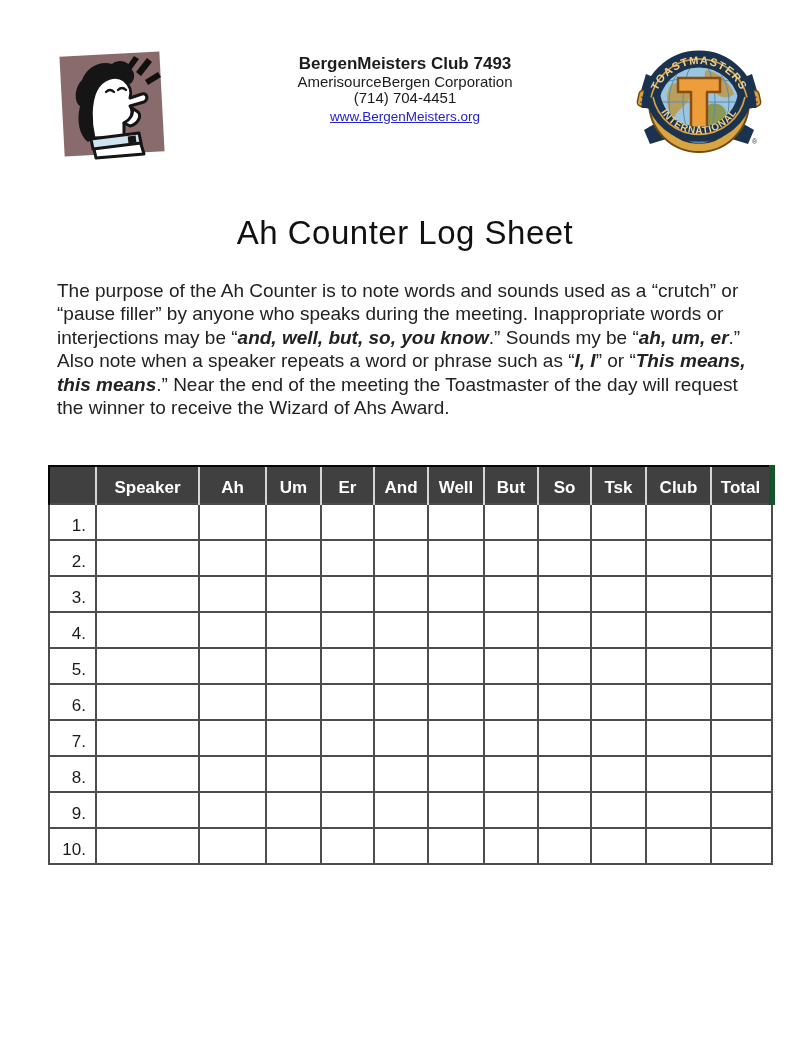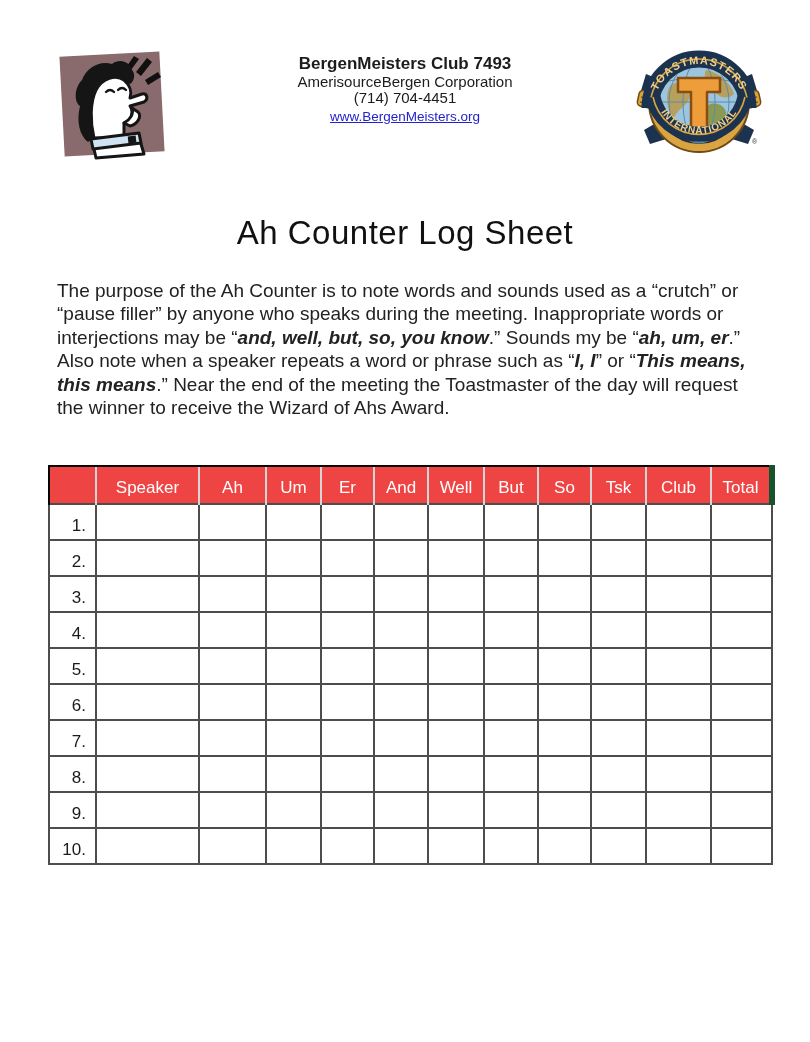--- a/index.html
+++ b/index.html
@@ -53,24 +53,24 @@
   }
   .bi { font-weight: bold; font-style: italic; }
 
   
   table.log {
     border-collapse: collapse;
     margin: 46px 0 0 48px;
     table-layout: fixed;
   }
   table.log th {
-    background: #ef4444;
+    background: #404040;
     color: #ffffff;
     font-size: 17px;
-    font-weight: normal;
+    font-weight: bold;
     height: 38px;
     vertical-align: bottom;
     padding: 0 0 5px 0;
     text-align: center;
     border-top: 2px solid #050505;
     border-left: 2px solid #d6d6d6;
   }
   table.log th:first-child { border-left: 2px solid #050505; }
   table.log th:last-child  { border-right: 6px solid #14532d; }
   table.log td {

